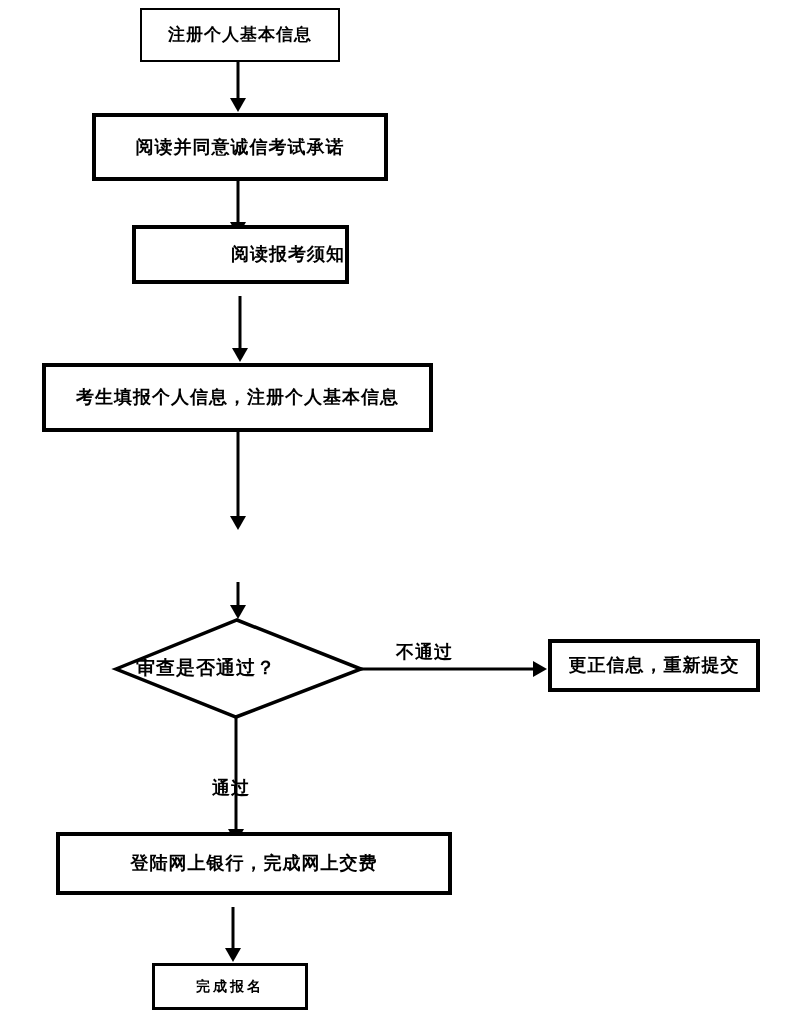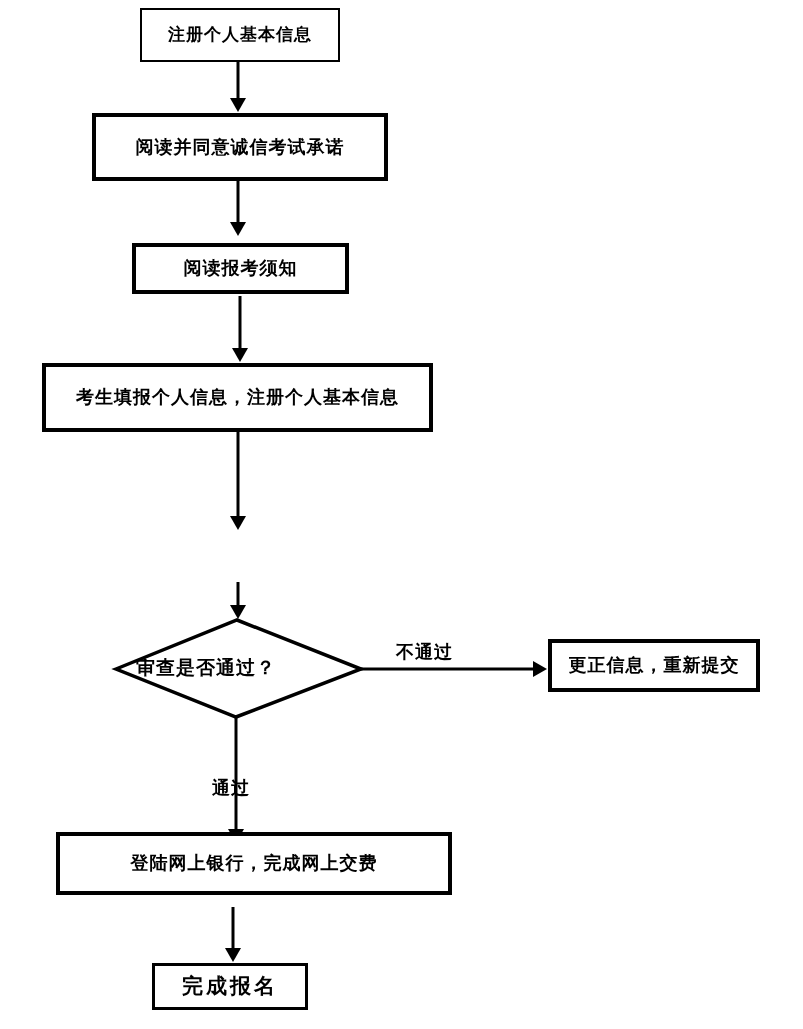--- a/index.html
+++ b/index.html
@@ -50,21 +50,21 @@
     background: transparent;
   }
   .edge-label {
     position: absolute;
     font-weight: bold;
     font-size: 18px;
     letter-spacing: 1px;
     background: transparent;
     white-space: nowrap;
   }
-  .big-text { font-size: 21px; letter-spacing: 3px; }
+  .big-text { font-size: 14px; letter-spacing: 3px; }
 </style>
 </head>
 <body>
 
 <div id="canvas">
 
   <svg id="connectors" viewBox="0 0 803 1029" xmlns="http://www.w3.org/2000/svg">
 
     <line x1="238" y1="62" x2="238" y2="100" stroke="#000" stroke-width="3"></line>
     <polygon points="230,98 246,98 238,112" fill="#000"></polygon>
@@ -94,21 +94,21 @@
   </svg>
 
   <div class="node" style="left:92px; top:113px; width:296px; height:68px;">
     <span>阅读并同意诚信考试承诺</span>
   </div>
 
   <div class="node thin" style="left:140px; top:8px; width:200px; height:54px;">
     <span>注册个人基本信息</span>
   </div>
 
-  <div class="node" style="left:132px; top:243px; width:217px; height:51px;">
+  <div class="node" style="left:132px; top:225px; width:217px; height:59px;justify-content:flex-end;">
     <span>阅读报考须知</span>
   </div>
 
   <div class="node" style="left:42px; top:363px; width:391px; height:69px;">
     <span>考生填报个人信息，注册个人基本信息</span>
   </div>
 
 
   <div class="diamond-label" style="left:136px; top:650px; width:195px; height:36px;">
     <span>审查是否通过？</span>

